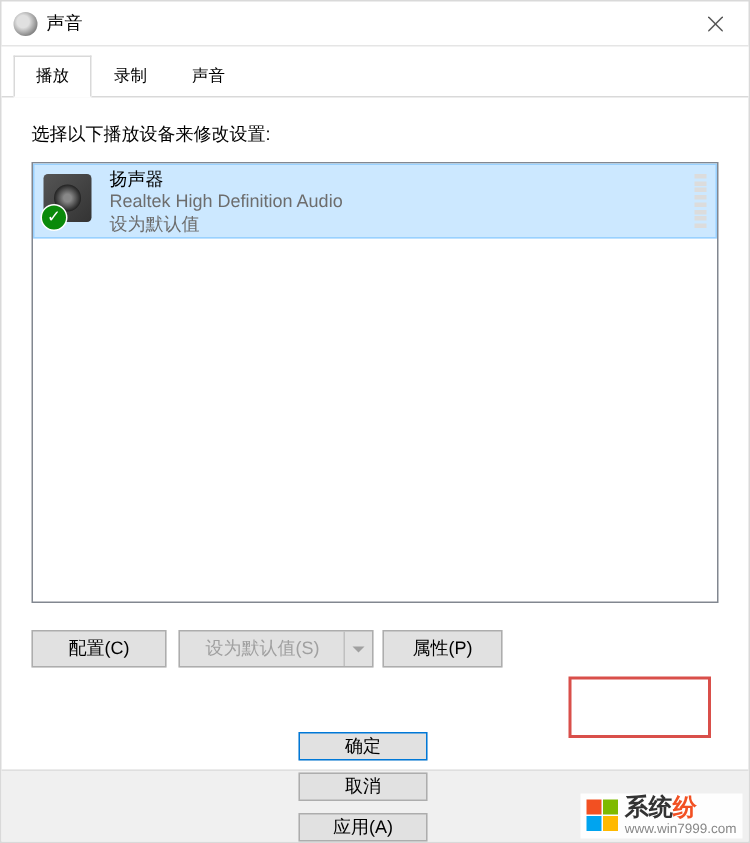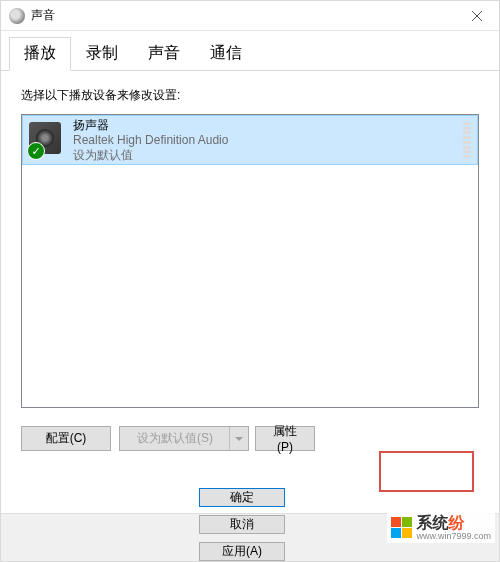--- a/index.html
+++ b/index.html
@@ -56,21 +56,21 @@
       font-size: 14px;
     }
     .tabstrip {
       display: flex;
       padding: 6px 8px 0 8px;
       border-bottom: 1px solid #d9d9d9;
       background: #fff;
     }
     .tab {
       padding: 5px 14px;
-      font-size: 16px;
+      font-size: 11px;
       color: #000;
       border: 1px solid transparent;
       position: relative;
       cursor: pointer;
     }
     .tab.active {
       border: 1px solid #d9d9d9;
       border-bottom: 1px solid #fff;
       background: #fff;
       margin-bottom: -1px;
@@ -214,21 +214,21 @@
       right: 5px;
       top: 50%;
       transform: translateY(-50%);
       width: 0;
       height: 0;
       border-left: 4px solid transparent;
       border-right: 4px solid transparent;
       border-top: 4px solid #a0a0a0;
     }
     .btn-properties {
-      width: 60px;
+      width: 80px;
     }
     .highlight-box {
       position: absolute;
       border: 2px solid #d94f4a;
       pointer-events: none;
     }
     .highlight-1 {
       left: 378px;
       top: 450px;
       width: 95px;
@@ -257,21 +257,21 @@
       font-size: 12px;
       font-family: inherit;
       cursor: pointer;
     }
     .footer-btn.primary {
       border: 1px solid #0078d7;
     }
     .watermark {
       position: absolute;
       right: 4px;
-      bottom: 18px;
+      bottom: 2px;
       display: flex;
       align-items: center;
       gap: 4px;
       background: rgba(255,255,255,0.9);
       padding: 2px 4px;
     }
     .watermark-logo {
       display: grid;
       grid-template-columns: 10px 10px;
       grid-template-rows: 10px 10px;
@@ -309,21 +309,20 @@
         <line x1="0" y1="0" x2="10" y2="10" stroke="currentColor" stroke-width="1"></line>
         <line x1="10" y1="0" x2="0" y2="10" stroke="currentColor" stroke-width="1"></line>
       </svg>
     </div>
   </div>
 
   <div class="tabstrip">
     <div class="tab active">播放</div>
     <div class="tab">录制</div>
     <div class="tab">声音</div>
-    <div class="tab">通信</div>
   </div>
 
   <div class="content">
     <div class="instruction">选择以下播放设备来修改设置:</div>
 
     <div class="device-list">
       <div class="device-item">
         <div class="device-icon">
           <div class="speaker-box"></div>
           <div class="badge-check">✓</div>

